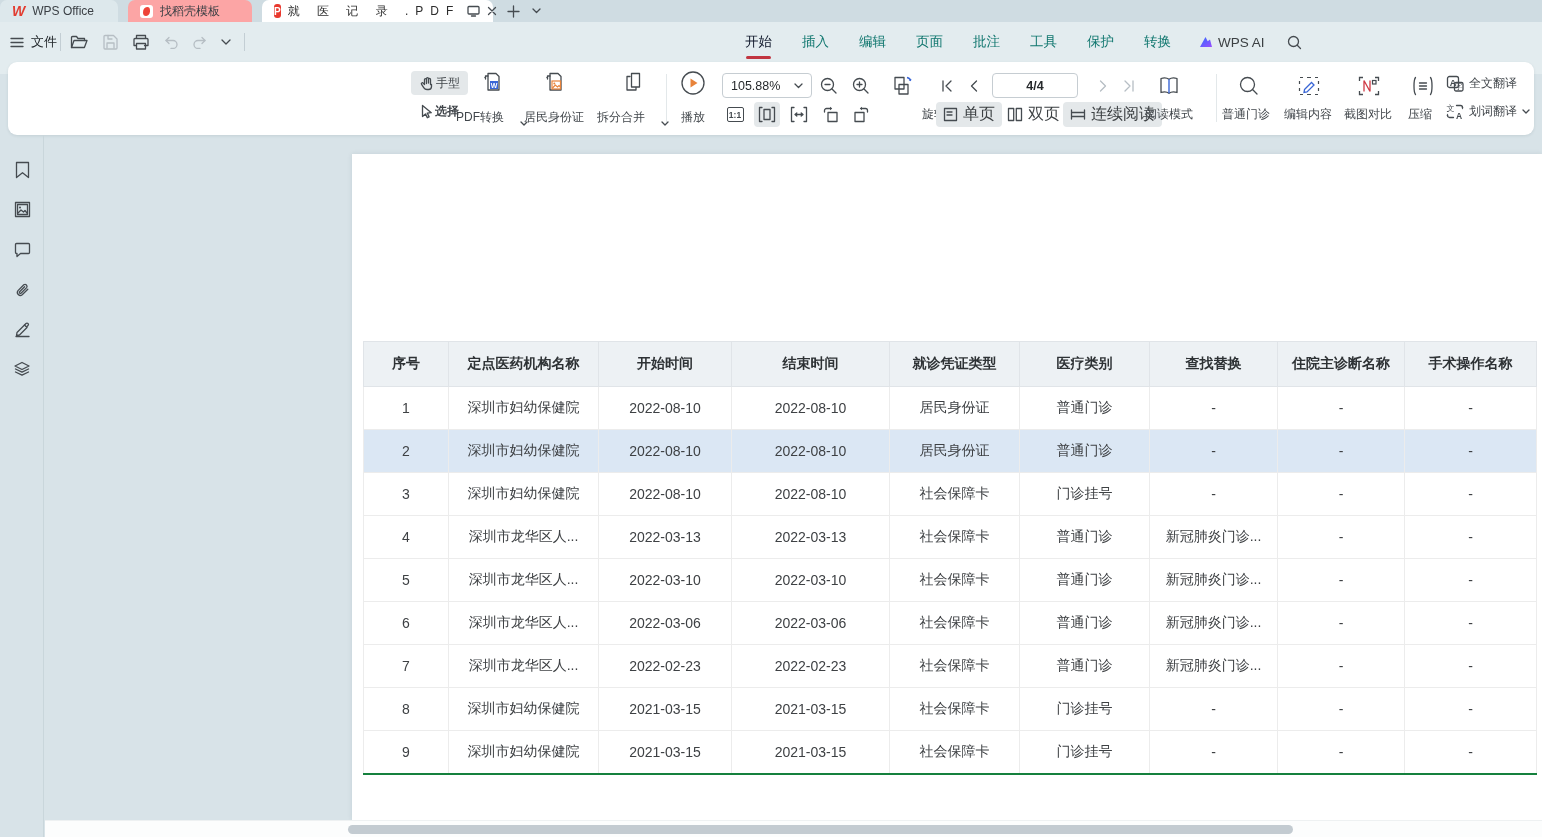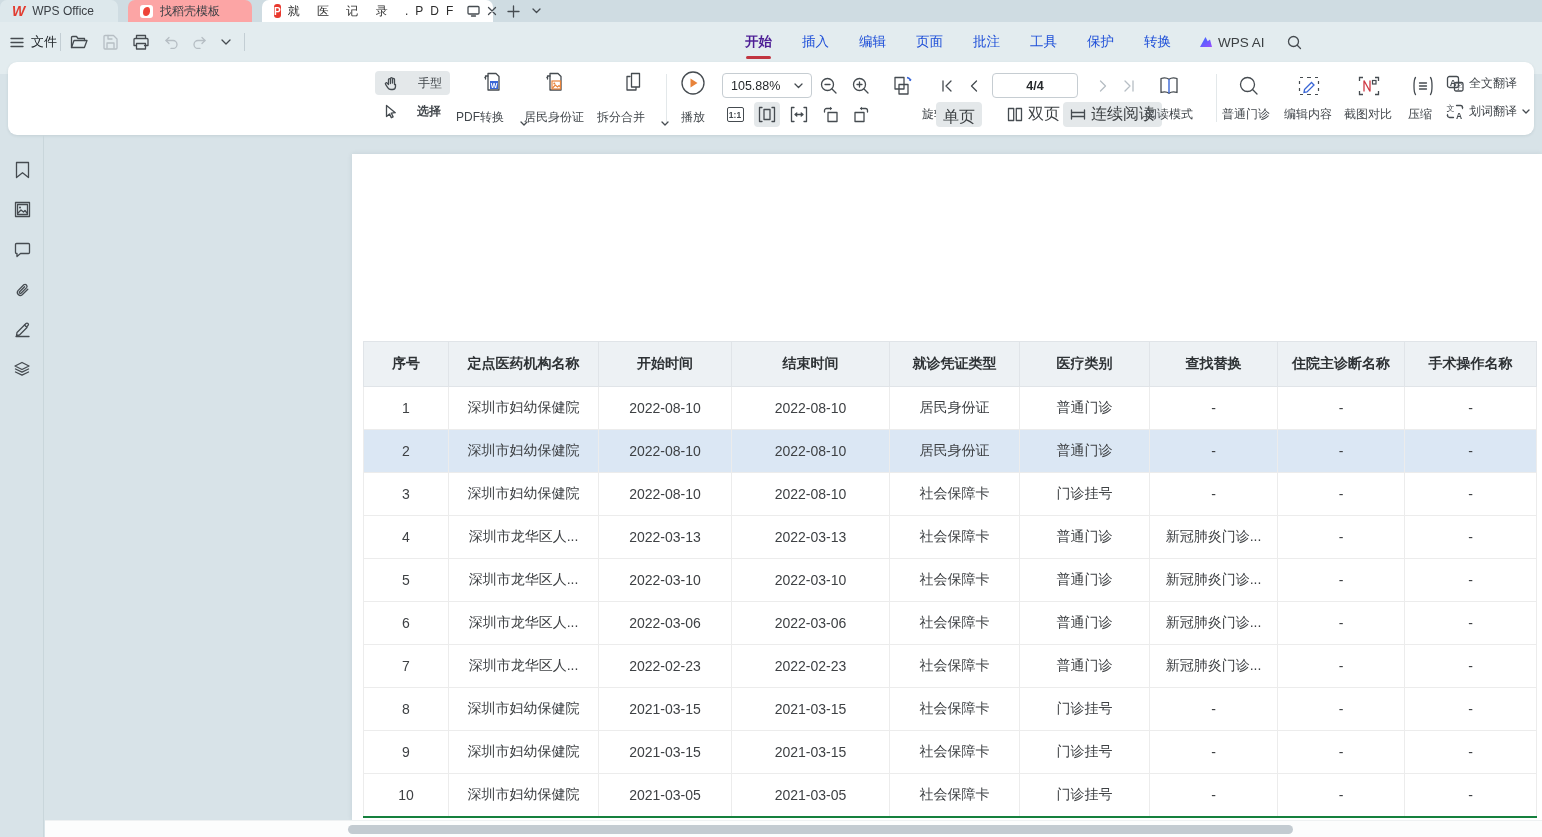--- a/index.html
+++ b/index.html
@@ -26,32 +26,32 @@
   .docer-ic::after { content:""; position:absolute; left:3px; top:2px; width:7px; height:9px; background:#ee4338; border-radius:60% 40% 55% 45%; }
   .pdf-ic { width:14px; height:14px; border-radius:3px; background:#e9392e; color:#fff; font-size:10px; font-weight:bold; display:flex; align-items:center; justify-content:center; }
 
   
   .menubar { position:absolute; left:0; top:22px; width:100%; height:52px; background:#e3ecef;padding-left:20px; }
   .qa { position:absolute; top:0; height:40px; display:flex; align-items:center; }
   .qa-file { left:10px; gap:7px; font-size:13px; color:#23282c; }
   .qa-icons { left:70px; gap:13px; }
   .vdiv { width:1px; height:18px; background:#c3ced4; }
   .menu-tabs { position:absolute; left:730px; top:0; height:40px; display:flex; align-items:stretch; }
-  .mtab { display:flex; align-items:center; padding:0 15px; font-size:13.5px; color:#1d4ed8; position:relative; cursor:default; }
-  .mtab.active { color:#4c1d95; font-weight:bold; }
+  .mtab { display:flex; align-items:center; padding:0 15px; font-size:13.5px; color:#0f766e; position:relative; cursor:default; }
+  .mtab.active { color:#0f172a; font-weight:normal; }
   .mtab.active::after { content:""; position:absolute; left:16px; right:16px; bottom:3px; height:3px; background:#c13540; border-radius:2px; }
   .ai-item { display:flex; align-items:center; gap:5px; padding:0 12px; font-size:13.5px; }
   .menu-search { display:flex; align-items:center; padding:0 10px; }
 
   
   .ribbon { position:absolute; left:8px; top:62px; width:1526px; height:73px; background:#ffffff; border-radius:9px; box-shadow:0 1px 3px rgba(60,80,90,.12); }
   .rb { position:absolute; font-size:12px; color:#41464b; }
   .vbtn { display:flex; flex-direction:column; align-items:center; justify-content:space-between; height:58px; top:7px; padding:1px 4px; }
   .vbtn .lbl { display:flex; align-items:flex-end; gap:16px; white-space:nowrap; }
-  .toggle { display:flex; align-items:center; gap:20px; height:24px; padding:0 8px; border-radius:4px; white-space:nowrap; }
+  .toggle { display:flex; align-items:center; gap:2px; height:24px; padding:0 8px; border-radius:4px; white-space:nowrap;margin-left:36px; }
   .toggle.sel { background:#e4e8ea; }
   .rdiv { position:absolute; top:12px; height:48px; width:1px; background:#e3e8ea; }
   .ic1 { position:absolute; top:11px; height:26px; display:flex; align-items:center; justify-content:center; }
   .ic2 { position:absolute; top:40px; height:25px; display:flex; align-items:center; justify-content:center; border-radius:4px; padding:0 3px; }
   .ic2.sel, .pill.sel { background:#e4e8ea; }
   .pill { position:absolute; top:40px; height:25px; display:flex; align-items:center; gap:5px; padding:0 7px; border-radius:4px; white-space:nowrap; }
   .zoombox { position:absolute; left:714px; top:11px; width:90px; height:25px; border:1px solid #c6cdd2; border-radius:4px; background:#fff; display:flex; align-items:center; justify-content:space-between; padding:0 8px; font-size:12.5px; color:#26292c; }
   .pagebox { position:absolute; left:984px; top:11px; width:86px; height:25px; border:1px solid #c6cdd2; border-radius:4px; display:flex; align-items:center; justify-content:center; font-size:12.5px; font-weight:bold; color:#26292c; background:#fff; }
   .navb { position:absolute; top:13px; width:22px; height:22px; display:flex; align-items:center; justify-content:center; }
   .onetoone { border:1.3px solid #454b50; border-radius:2px; font-size:8.5px; font-weight:bold; width:17px; height:15px; display:flex; align-items:center; justify-content:center; color:#454b50; }
@@ -343,21 +343,21 @@
       </svg>
   </div>
 
   <div class="ic1" style="left:1148px; width:30px;">
     <svg width="24" height="21">
         <path d="M2 2.5c3-1 6-.7 8 .8 2-1.5 5-1.8 8-.8v14c-3-1-6-.7-8 .8-2-1.5-5-1.8-8-.8z" class="st"></path>
         <path d="M10 3.3v14" stroke="#3a66d6" stroke-width="1.4"></path>
       </svg>
   </div>
 
-  <div class="pill sel" style="left:928px;flex-direction:column;">
+  <div class="pill sel" style="left:928px;">
     <svg width="15" height="15">
         <rect x="1.5" y="1.5" width="12" height="12" class="st"></rect>
         <path d="M4 5h5M4 8h5" class="st"></path>
       </svg>
     <span>单页</span>
   </div>
   <div class="pill" style="left:992px;">
     <svg width="16" height="15">
         <rect x="1.5" y="1.5" width="5.2" height="12" class="st"></rect>
         <rect x="9.3" y="1.5" width="5.2" height="12" class="st"></rect>
@@ -594,30 +594,19 @@
           <td>9</td>
           <td>深圳市妇幼保健院</td>
           <td>2021-03-15</td>
           <td>2021-03-15</td>
           <td>社会保障卡</td>
           <td>门诊挂号</td>
           <td>-</td>
           <td>-</td>
           <td>-</td>
         </tr>
-        <tr>
-          <td>10</td>
-          <td>深圳市妇幼保健院</td>
-          <td>2021-03-05</td>
-          <td>2021-03-05</td>
-          <td>社会保障卡</td>
-          <td>门诊挂号</td>
-          <td>-</td>
-          <td>-</td>
-          <td>-</td>
-        </tr>
       </tbody>
   </table>
 </div>
 
 <div class="hscroll">
   <div class="hthumb"></div>
 </div>
 
 </body></html>

